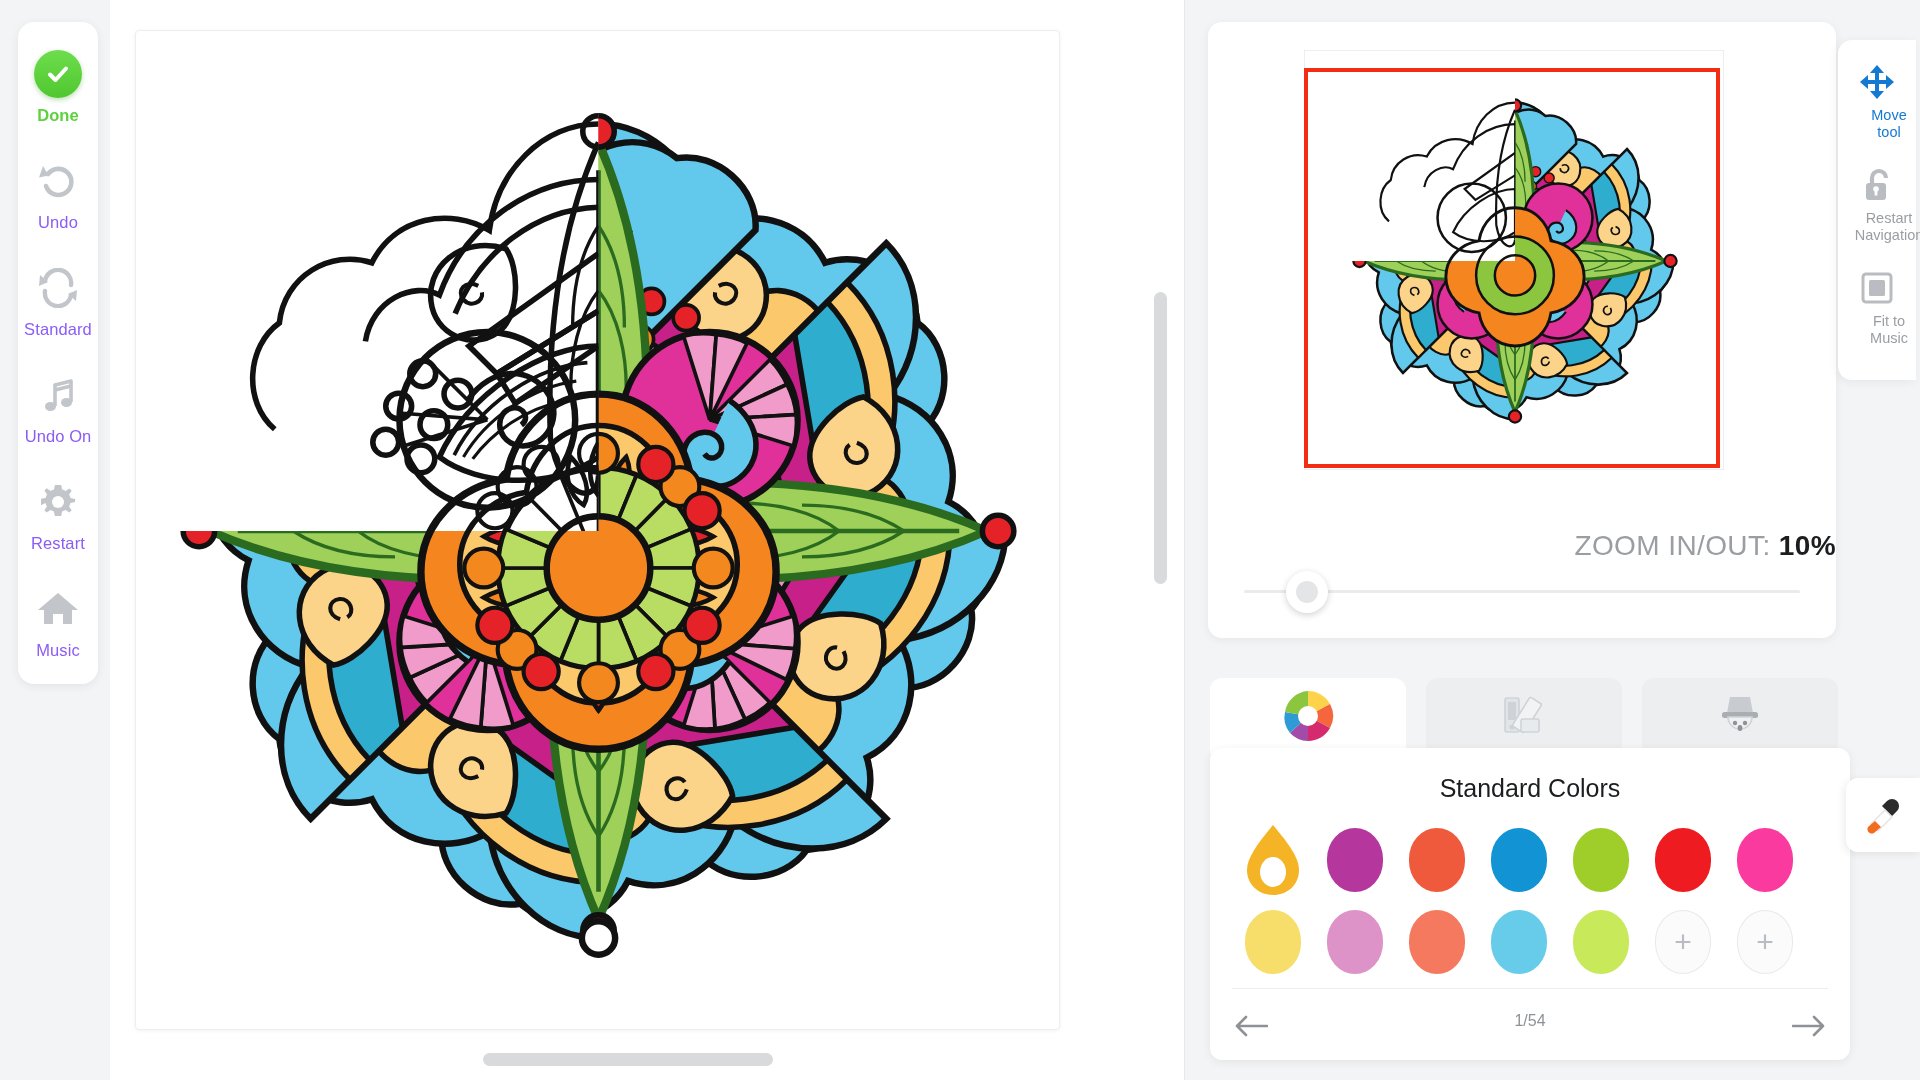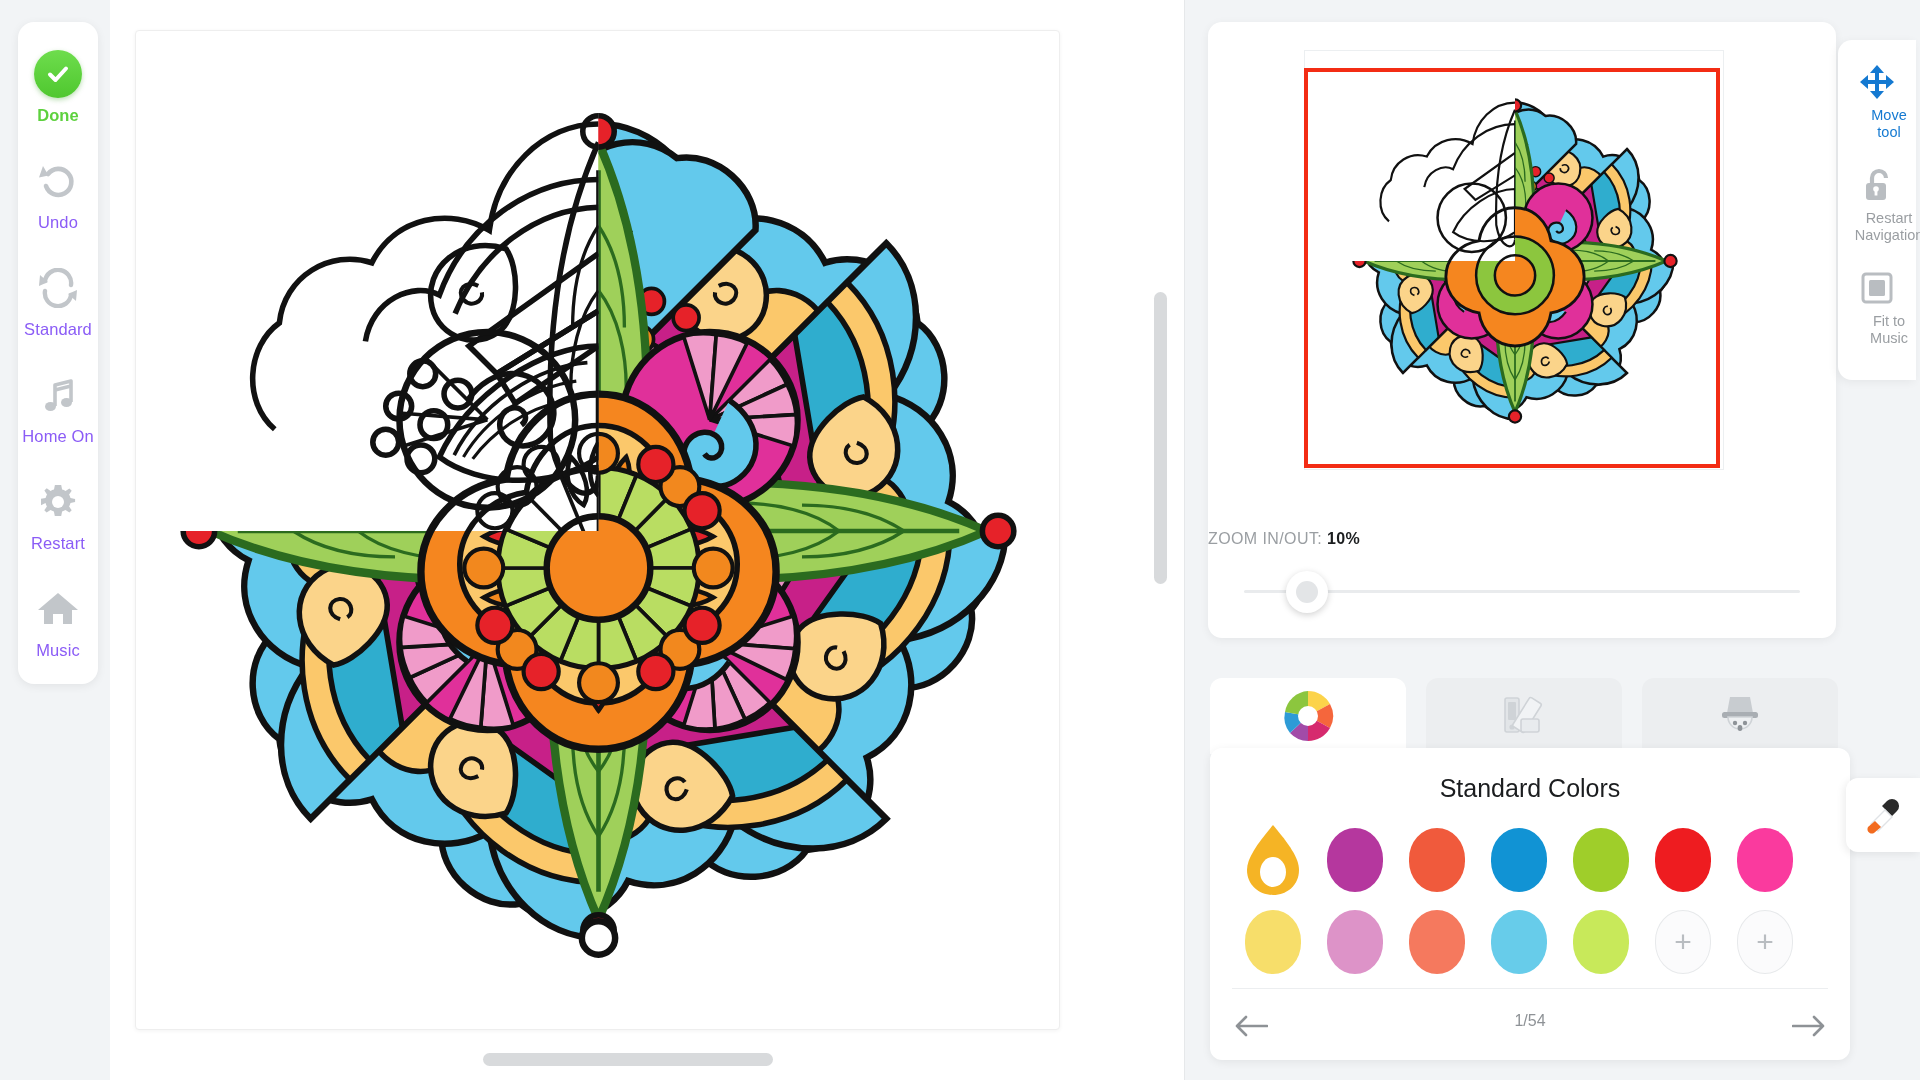--- a/index.html
+++ b/index.html
@@ -84,21 +84,21 @@
     background: #fff; border: 1px solid #eceff1;
   }
   .nav-redbox {
     position: absolute; left: 96px; top: 46px;
     width: 416px; height: 400px;
     border: 4px solid #F32C14; pointer-events: none;
   }
   .nav-thumb-art { position: absolute; left: 18px; top: 30px; width: 384px; height: 360px; }
   .zoom-label {
     position: absolute; left: 0; top: 508px; width: 628px;
-    text-align: left; font-size: 16px; color: #9a9ea2; letter-spacing: .4px;
+    text-align: right; font-size: 28px; color: #9a9ea2; letter-spacing: .4px;
   }
   .zoom-label b { color: #1b1d1f; font-weight: 700; }
   .zoom-track {
     position: absolute; left: 36px; top: 568px; width: 556px; height: 3px;
     background: #e9ebed; border-radius: 2px; cursor: pointer;
   }
   .zoom-knob {
     position: absolute; left: 78px; top: 549px;
     width: 42px; height: 42px; border-radius: 50%;
     background: #fff; box-shadow: 0 2px 7px rgba(0,0,0,.18);
@@ -215,21 +215,21 @@
 
     <div class="rail-item">
       <div class="rail-icon">
         <svg width="38" height="38" viewBox="0 0 38 38">
           <path d="M16 30 V9 L32 5 V26" fill="none" stroke="#c2c6ca" stroke-width="3.6" stroke-linejoin="round"></path>
           <path d="M16 14 L32 10" stroke="#c2c6ca" stroke-width="3.6"></path>
           <ellipse cx="11.5" cy="30.5" rx="5.5" ry="4.6" fill="#c2c6ca"></ellipse>
           <ellipse cx="27.5" cy="26.5" rx="5.5" ry="4.6" fill="#c2c6ca"></ellipse>
         </svg>
       </div>
-      <div class="rail-label">Home On</div>
+      <div class="rail-label">Undo On</div>
     </div>
 
     <div class="rail-item">
       <div class="rail-icon">
         <svg width="40" height="40" viewBox="0 0 40 40">
           <g fill="#c2c6ca">
             <path d="M20 3 l3.2 0 0.9 4.6 a13 13 0 0 1 3.4 1.4 l3.9-2.6 2.3 2.3 -2.6 3.9 a13 13 0 0 1 1.4 3.4 l4.6 0.9 0 3.2 -4.6 0.9 a13 13 0 0 1-1.4 3.4 l2.6 3.9 -2.3 2.3 -3.9-2.6 a13 13 0 0 1-3.4 1.4 l-0.9 4.6 -3.2 0 -3.2 0 -0.9-4.6 a13 13 0 0 1-3.4-1.4 l-3.9 2.6 -2.3-2.3 2.6-3.9 a13 13 0 0 1-1.4-3.4 L3 23.2 3 20 l0-3.2 4.6-0.9 a13 13 0 0 1 1.4-3.4 L6.4 8.6 8.7 6.3 l3.9 2.6 a13 13 0 0 1 3.4-1.4 L16.9 3 Z"></path>
           </g>
           <circle cx="20" cy="20" r="6" fill="#ffffff"></circle>
         </svg>

